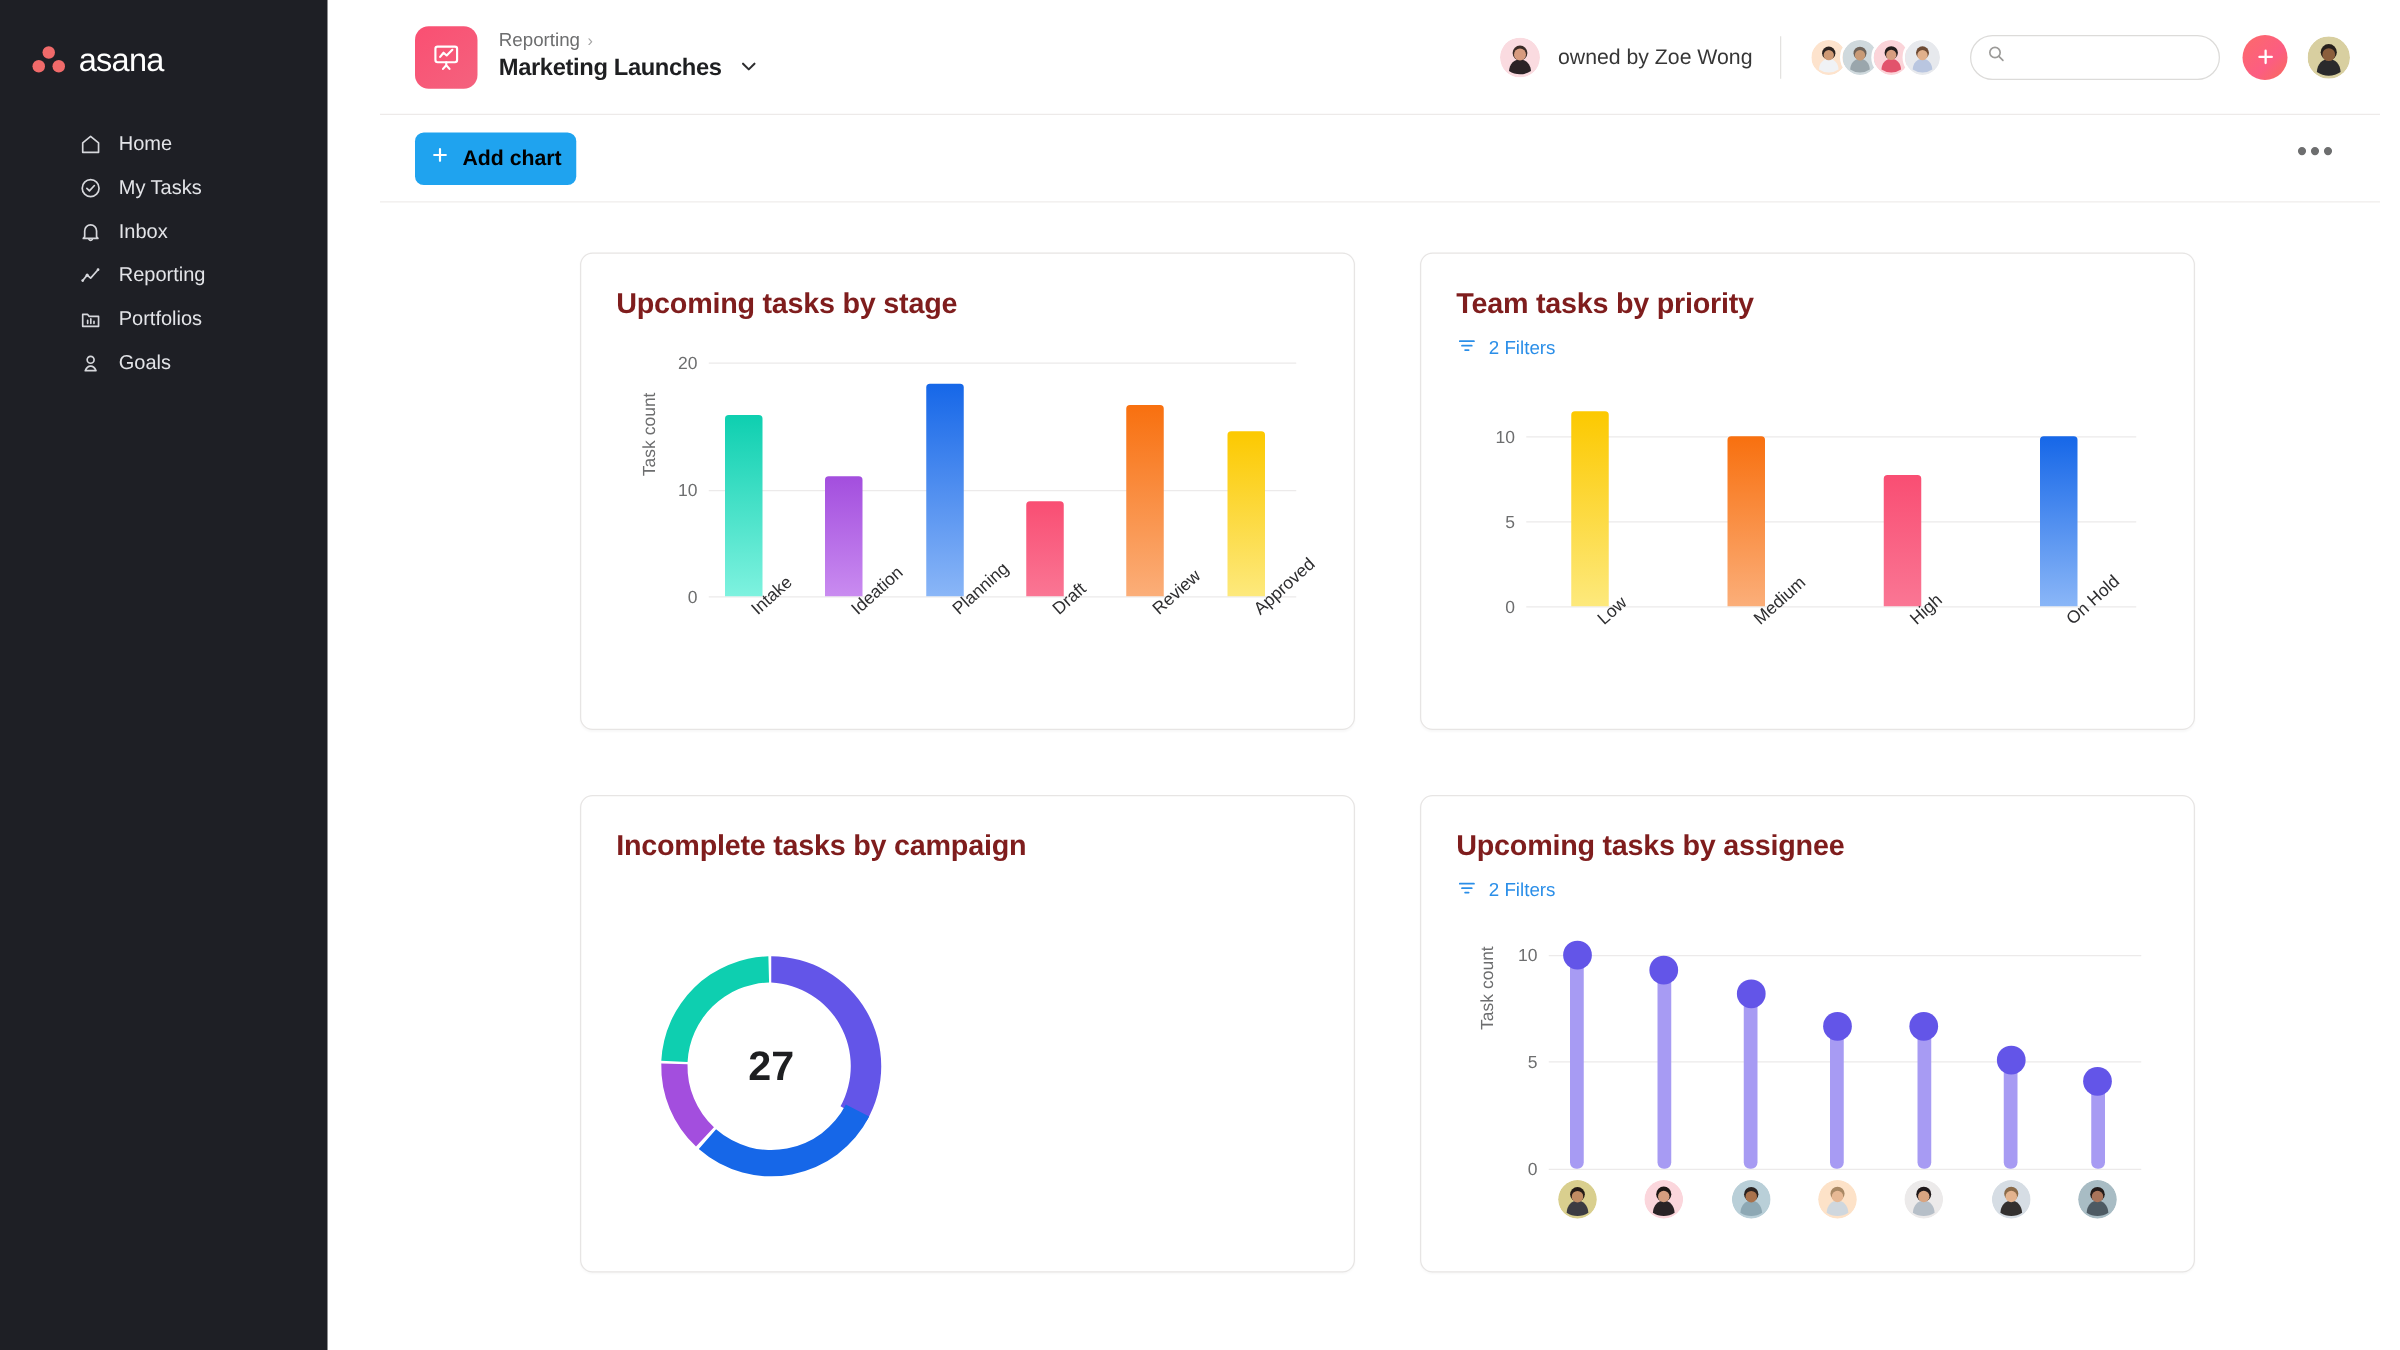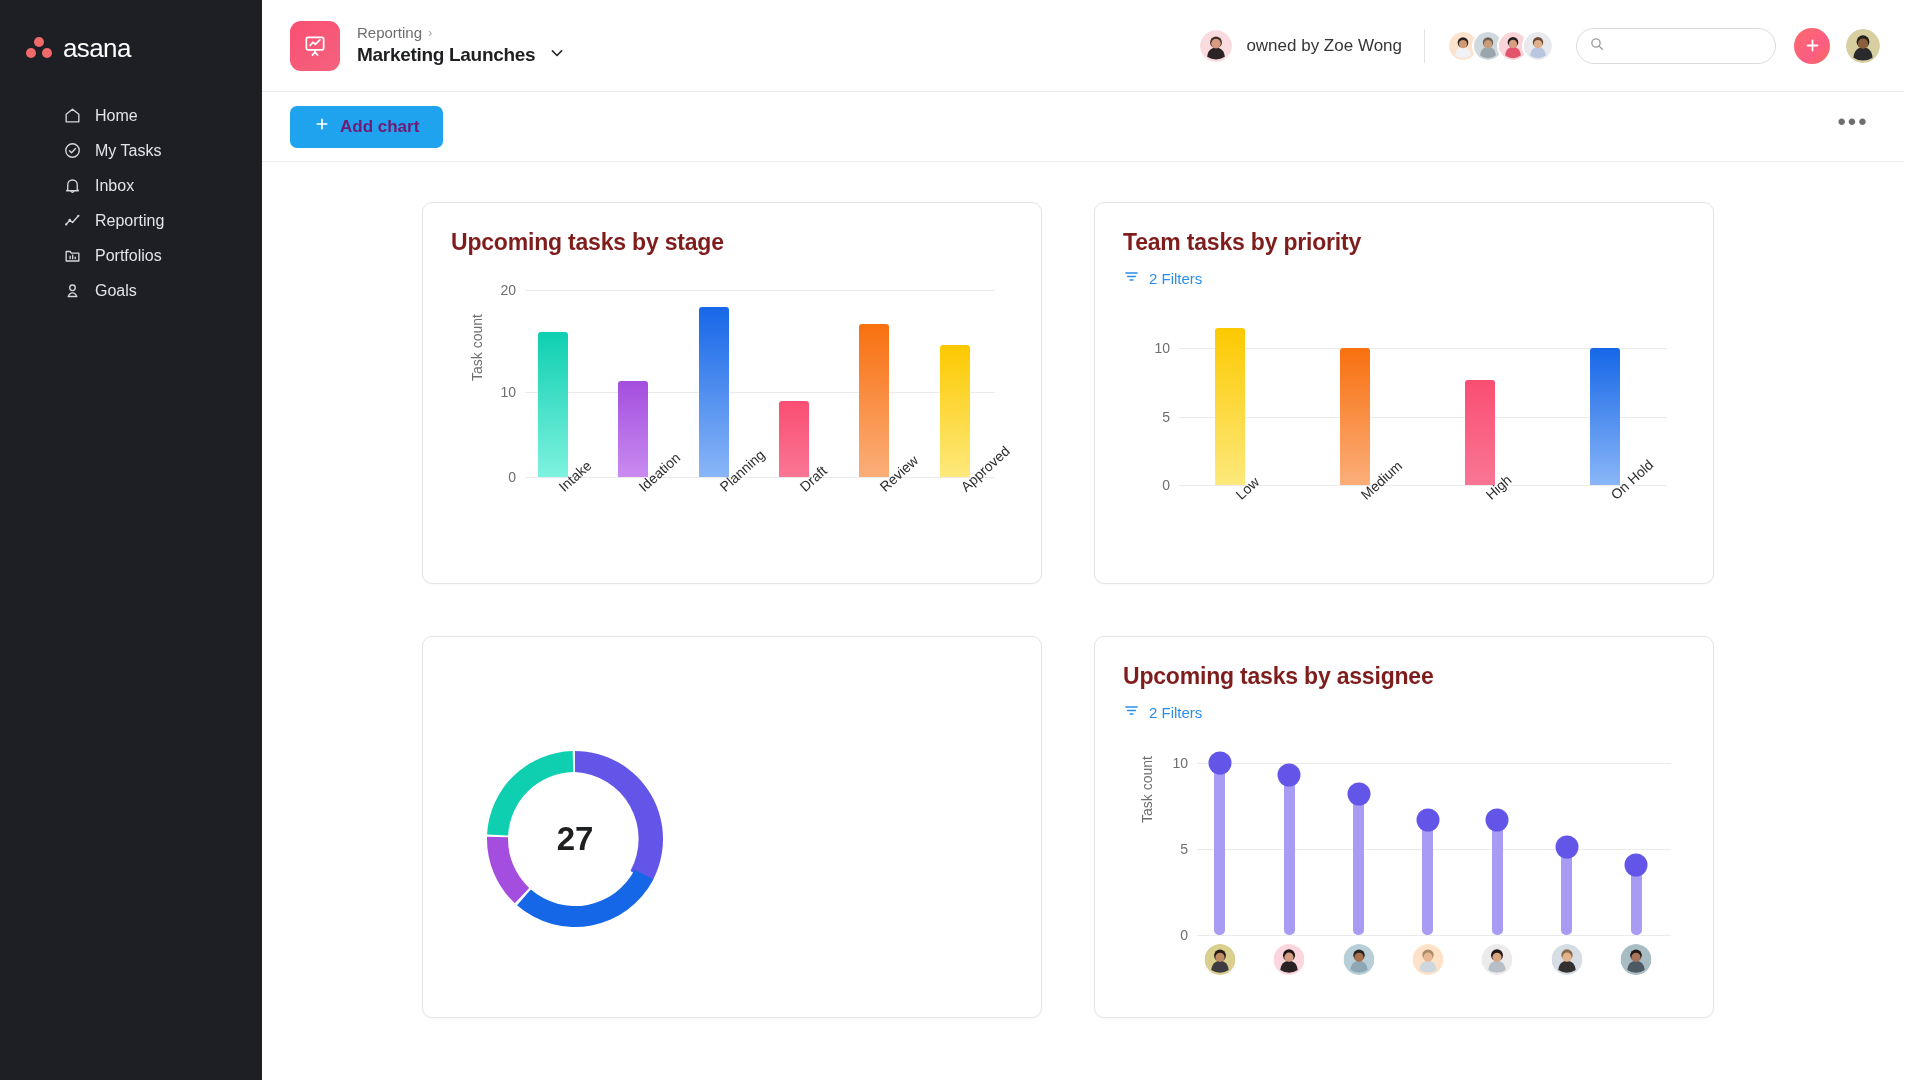--- a/index.html
+++ b/index.html
@@ -2,21 +2,21 @@
 <html><head>
 <meta charset="utf-8">
 <style>
   * { box-sizing: border-box; margin: 0; padding: 0; }
   html, body {
     width: 1920px; height: 1080px;
     font-family: "Liberation Sans", sans-serif;
     background: #ffffff;
     overflow: hidden;
   }
-  .app { display: flex; width: 1904px; height: 1080px; }
+  .app { display: flex; width: 1904px; height: 1080px; gap: 42px; }
 
   
   .sidebar {
     width: 262px; height: 1080px;
     background: #1e1f25;
     flex: 0 0 262px;
     padding-top: 26px;
   }
   .logo-row {
     display: flex; align-items: center; gap: 11px;
@@ -97,22 +97,22 @@
   .me-av { margin-left: 16px; }
 
   
   .actionbar {
     height: 70px; flex: 0 0 70px;
     display: flex; align-items: center;
     padding: 0 34px 0 28px;
     border-bottom: 1px solid #efedec;
   }
   .add-chart {
-    height: 42px; padding: 0 24px; border: 0; border-radius: 7px;
-    background: #1fa3ef; color: #701a75;
+    height: 42px; padding: 0 12px; border: 0; border-radius: 7px;
+    background: #1fa3ef; color: #000000;
     font-size: 17px; font-weight: bold; cursor: pointer;
     display: flex; align-items: center; gap: 10px;
     font-family: "Liberation Sans", sans-serif;
   }
   .more-btn {
     margin-left: auto; width: 34px; height: 34px;
     display: flex; align-items: center; justify-content: center;
     color: #6d6e6f; font-size: 24px; letter-spacing: 2px; cursor: pointer;
     line-height: 10px; padding-bottom: 10px;
   }
@@ -447,20 +447,21 @@
             </div>
             <div class="bar-col">
               <div class="bar" style="height:80%;background:linear-gradient(180deg,#1667e8,#8ab6f7)"></div>
               <span class="xlab">On Hold</span>
             </div>
           </div>
         </div>
       </section>
 
       <section class="card">
+        <h2 class="card-title">Incomplete tasks by campaign</h2>
         <div class="chart-area">
           <div class="donut-wrap">
             <div class="donut">
               <svg width="212" height="212" viewBox="0 0 212 212">
                 <g transform="translate(106,106)">
 
                   <path d="M0,-88 A88,88 0 0,1 76.21,44 L55.43,32 A67,67 0 0,0 0,-67 Z" fill="#6355e8"></path>
 
                   <path d="M78.39,40.25 A88,88 0 0,1 -57.96,66.24 L-44.13,50.44 A67,67 0 0,0 59.68,30.64 Z" fill="#1667e8"></path>
 

